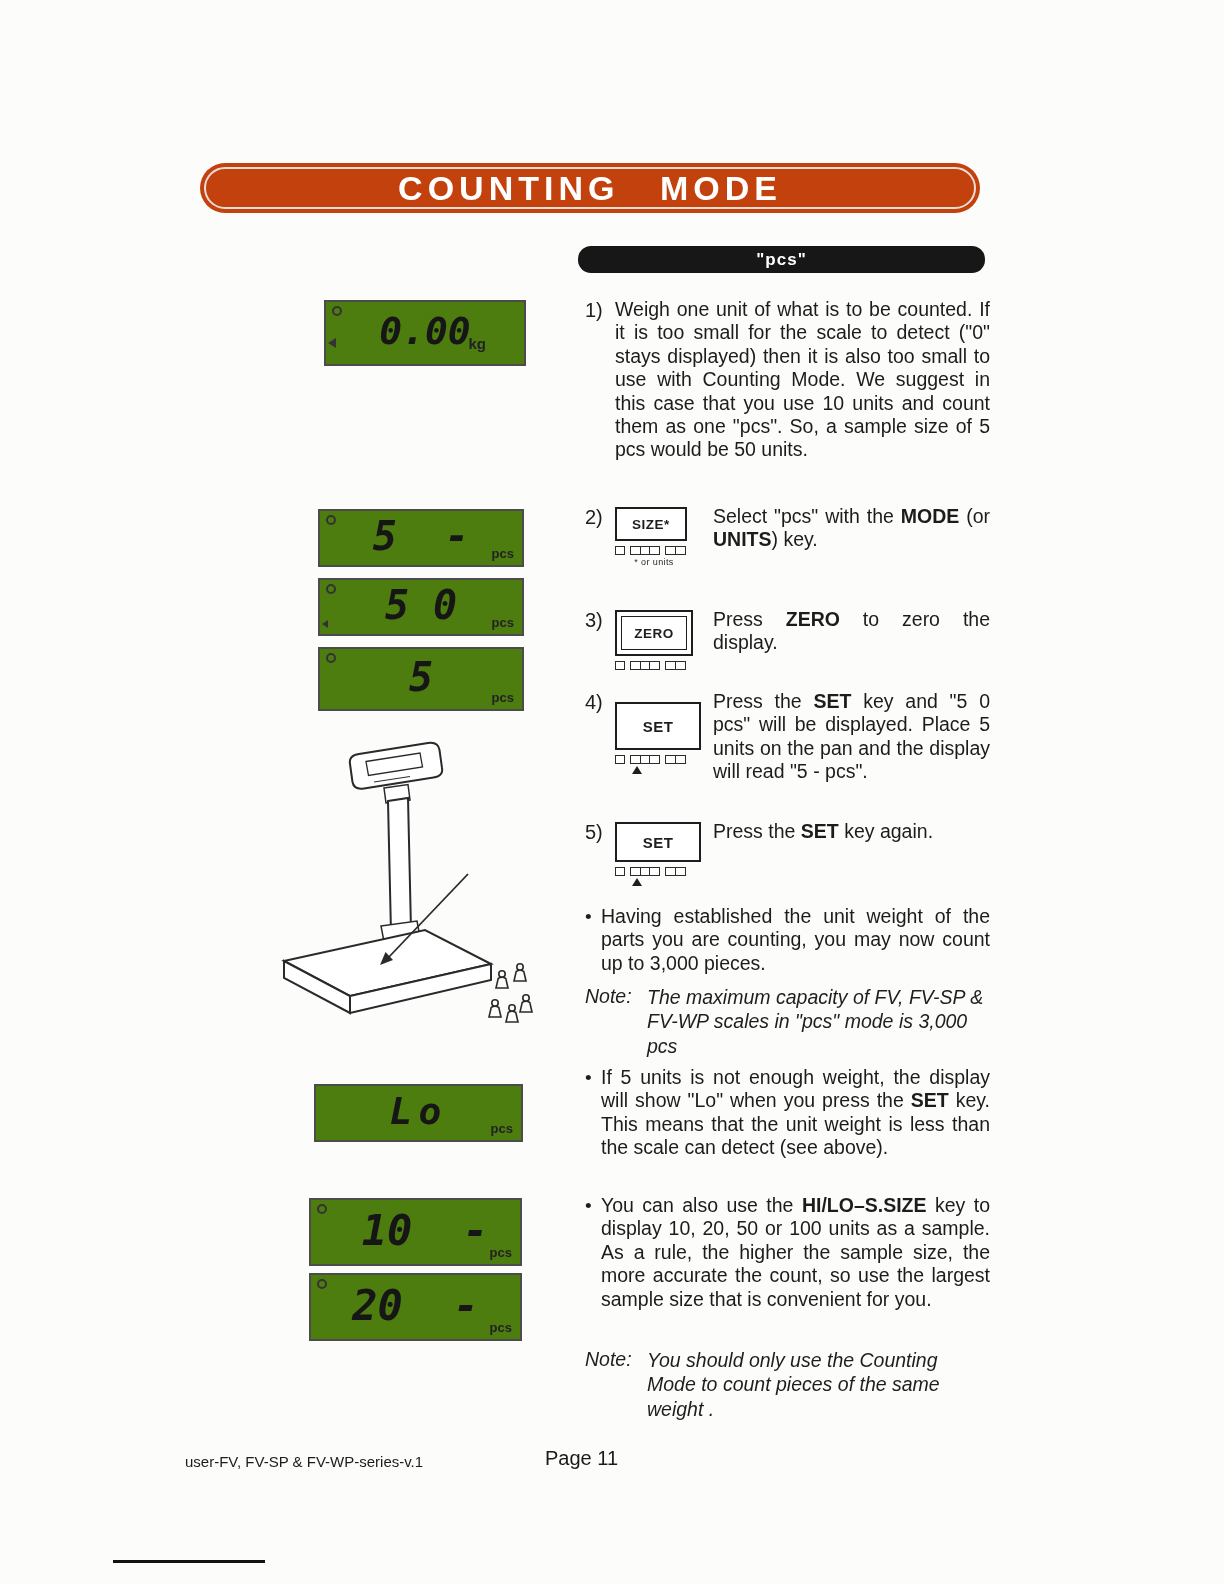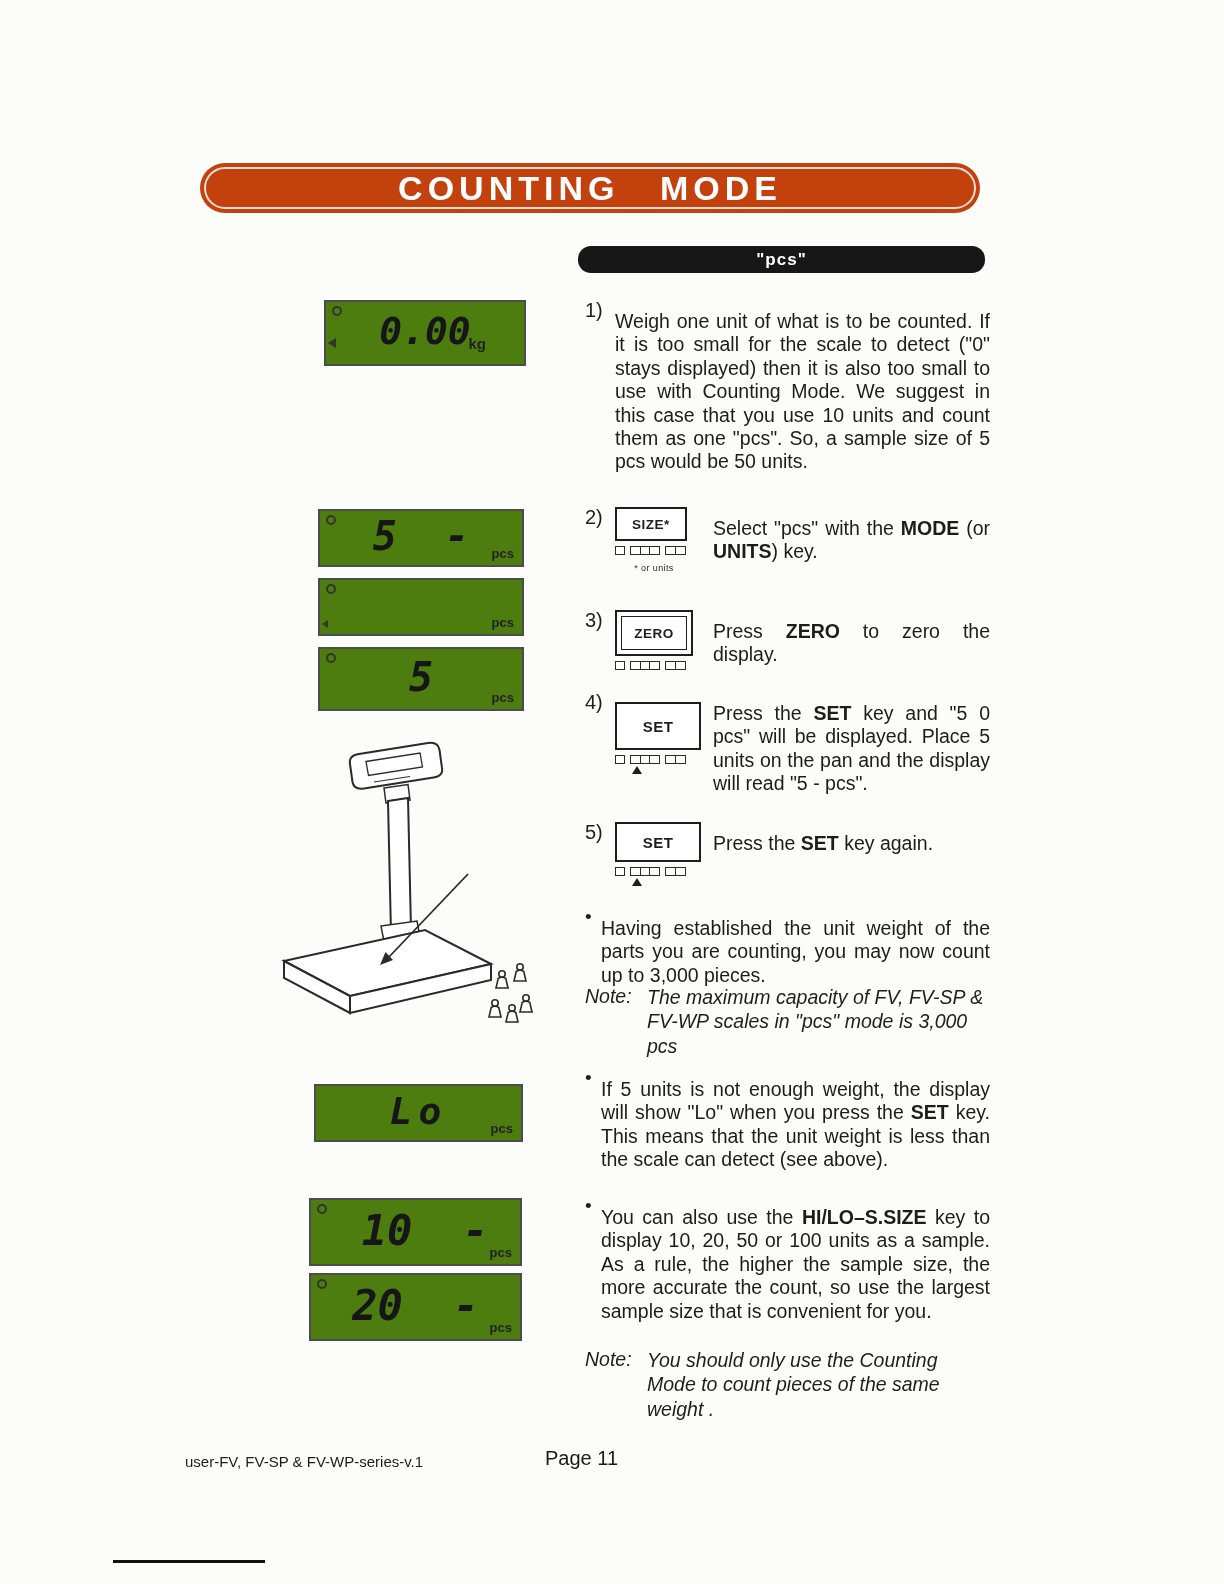--- a/index.html
+++ b/index.html
@@ -48,21 +48,21 @@
   .ann-arrow{
     position:absolute; left:2px; width:0; height:0;
     border-top:5px solid transparent; border-bottom:5px solid transparent;
     border-right:8px solid #333;
   }
 
   
   .step, .bullet, .note { position:absolute; left:585px; width:405px; display:flex; }
   .stepnum{ width:30px; flex:none; font-size:20px; padding-top:1px; }
   .steptext, .bullettext{
-    flex:1; text-align:justify; font-size:19.5px; line-height:1.2; color:#1c1c1c;margin-top:12px;
+    flex:1; text-align:justify; font-size:19.5px; line-height:1.2; color:#1c1c1c;
   }
   .keycol{ width:98px; flex:none; padding-top:2px; }
   .keybox{
     width:72px; height:34px; border:2px solid #1d1d1d; background:#fff;
     display:flex; align-items:center; justify-content:center;
     font-weight:bold; font-size:13.5px; letter-spacing:.5px;
   }
   .keybox.zero{ width:78px; height:46px; padding:4px; border-width:2.5px; }
   .keybox.zero .keybox-inner{
     flex:1; height:100%; border:1.5px solid #1d1d1d;
@@ -73,21 +73,21 @@
   .k{ height:9px; border:1.3px solid #2b2b2b; background:#fff; display:inline-block; }
   .k1{ width:10px; margin-right:5px; }
   .k2,.k3,.k4,.k5,.k6{ width:11px; }
   .k3,.k4,.k6{ margin-left:-1.3px; }
   .k5{ margin-left:5px; }
   .keypad-caret{
     width:0; height:0; margin:2px 0 0 17px;
     border-left:5px solid transparent; border-right:5px solid transparent;
     border-bottom:8px solid #1d1d1d;
   }
-  .keynote{ font-size:9px; margin-top:8px; width:78px; text-align:center; letter-spacing:.4px; color:#2a2a2a; }
+  .keynote{ font-size:9px; margin-top:2px; width:78px; text-align:center; letter-spacing:.4px; color:#2a2a2a; }
 
   .bullet .marker{ width:16px; flex:none; font-size:19px; padding-top:1px; }
   .note{ font-style:italic; }
   .note .nlabel{ width:62px; flex:none; font-size:19.5px; line-height:1.2; }
   .note .ntext{ flex:1; font-size:19.5px; line-height:1.25; }
 
   
   .scale-art{ position:absolute; left:262px; top:724px; }
 
   
@@ -119,20 +119,21 @@
 
   <div class="lcd" style="left:276px;top:509px;width:206px;height:58px;">
     <span class="ann-circle"></span>
     <span class="lcd-value" style="font-size:40px;">5  -</span>
     <span class="lcd-unit unit-pcs">pcs</span>
   </div>
 
   <div class="lcd" style="left:276px;top:578px;width:206px;height:58px;">
     <span class="ann-circle"></span>
     <span class="ann-arrow" style="bottom:6px;border-top-width:4px;border-bottom-width:4px;border-right-width:6px;"></span>
+    <span class="lcd-value" style="font-size:40px;">5 0</span>
     <span class="lcd-unit unit-pcs">pcs</span>
   </div>
 
   <div class="lcd" style="left:276px;top:647px;width:206px;height:64px;">
     <span class="ann-circle"></span>
     <span class="lcd-value" style="font-size:40px;">5</span>
     <span class="lcd-unit unit-pcs">pcs</span>
   </div>
 
   <svg class="scale-art" width="272" height="345" viewBox="0 0 272 345">

